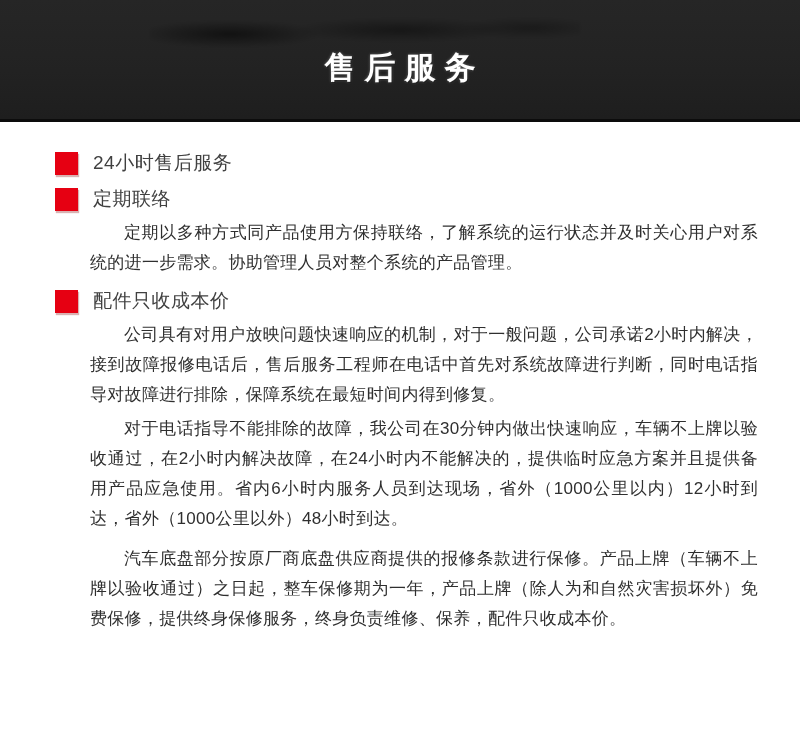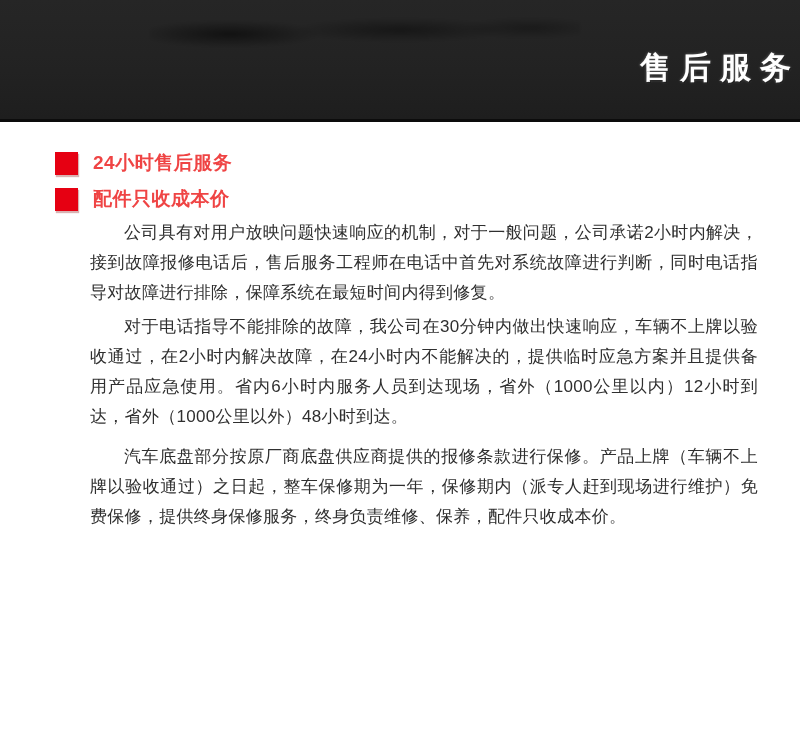--- a/index.html
+++ b/index.html
@@ -19,21 +19,21 @@
     position: relative;
   }
   
   .band {
     position: relative;
     height: 122px;
     background: linear-gradient(180deg, #262626 0%, #222222 60%, #1e1e1e 100%);
     border-bottom: 3px solid #0c0c0c;
     display: flex;
     align-items: center;
-    justify-content: flex-end;
+    justify-content: center;
     padding-top: 16px;
     overflow: hidden;
   }
   .watermark {
     position: absolute;
     left: 150px;
     top: 10px;
     width: 430px;
     height: 48px;
     background:
@@ -65,22 +65,22 @@
   }
   .sq {
     width: 23px;
     height: 23px;
     background: var(--accent);
     box-shadow: 1px 2px 1px rgba(130, 0, 0, 0.30);
     flex: 0 0 auto;
   }
   .sec-title {
     font-size: 19px;
-    font-weight: bold;
-    color: #ef4444;
+    font-weight: normal;
+    color: #404040;
     letter-spacing: 0.5px;
   }
   .sec-body { margin-left: 35px; }
   .para {
     font-size: 17px;
     line-height: 30px;
     color: var(--text);
     text-indent: 2em;
     text-align: justify;
     margin-bottom: 4px;
@@ -96,31 +96,40 @@
     <h1 class="title">售后服务</h1>
   </header>
   <main class="content" id="sections-root">
   <section class="sec">
     <div class="sec-head">
       <span class="sq"></span>
       <h2 class="sec-title">24小时售后服务</h2>
     </div>
   </section>
 
+  <section class="sec">
+    <div class="sec-head">
+      <span class="sq"></span>
+      <h2 class="sec-title">定期联络</h2>
+    </div>
+    <div class="sec-body">
+          <p class="para">定期以多种方式同产品使用方保持联络，了解系统的运行状态并及时关心用户对系统的进一步需求。协助管理人员对整个系统的产品管理。</p>
+        </div>
+  </section>
 
   <section class="sec">
     <div class="sec-head">
       <span class="sq"></span>
       <h2 class="sec-title">配件只收成本价</h2>
     </div>
     <div class="sec-body">
           <p class="para">公司具有对用户放映问题快速响应的机制，对于一般问题，公司承诺2小时内解决，接到故障报修电话后，售后服务工程师在电话中首先对系统故障进行判断，同时电话指导对故障进行排除，保障系统在最短时间内得到修复。</p>
           <p class="para">对于电话指导不能排除的故障，我公司在30分钟内做出快速响应，车辆不上牌以验收通过，在2小时内解决故障，在24小时内不能解决的，提供临时应急方案并且提供备用产品应急使用。省内6小时内服务人员到达现场，省外（1000公里以内）12小时到达，省外（1000公里以外）48小时到达。</p>
         </div>
   </section>
 
   <section class="sec">
     <div class="sec-body">
-          <p class="para">汽车底盘部分按原厂商底盘供应商提供的报修条款进行保修。产品上牌（车辆不上牌以验收通过）之日起，整车保修期为一年，保修期内（派专人赶到现场进行维护）免费保修，提供终身保修服务，终身负责维修、保养，配件只收成本价。</p>
+          <p class="para">汽车底盘部分按原厂商底盘供应商提供的报修条款进行保修。产品上牌（车辆不上牌以验收通过）之日起，整车保修期为一年，产品上牌（除人为和自然灾害损坏外）免费保修，提供终身保修服务，终身负责维修、保养，配件只收成本价。</p>
         </div>
   </section>
 </main>
 </div>
 
 </body></html>

